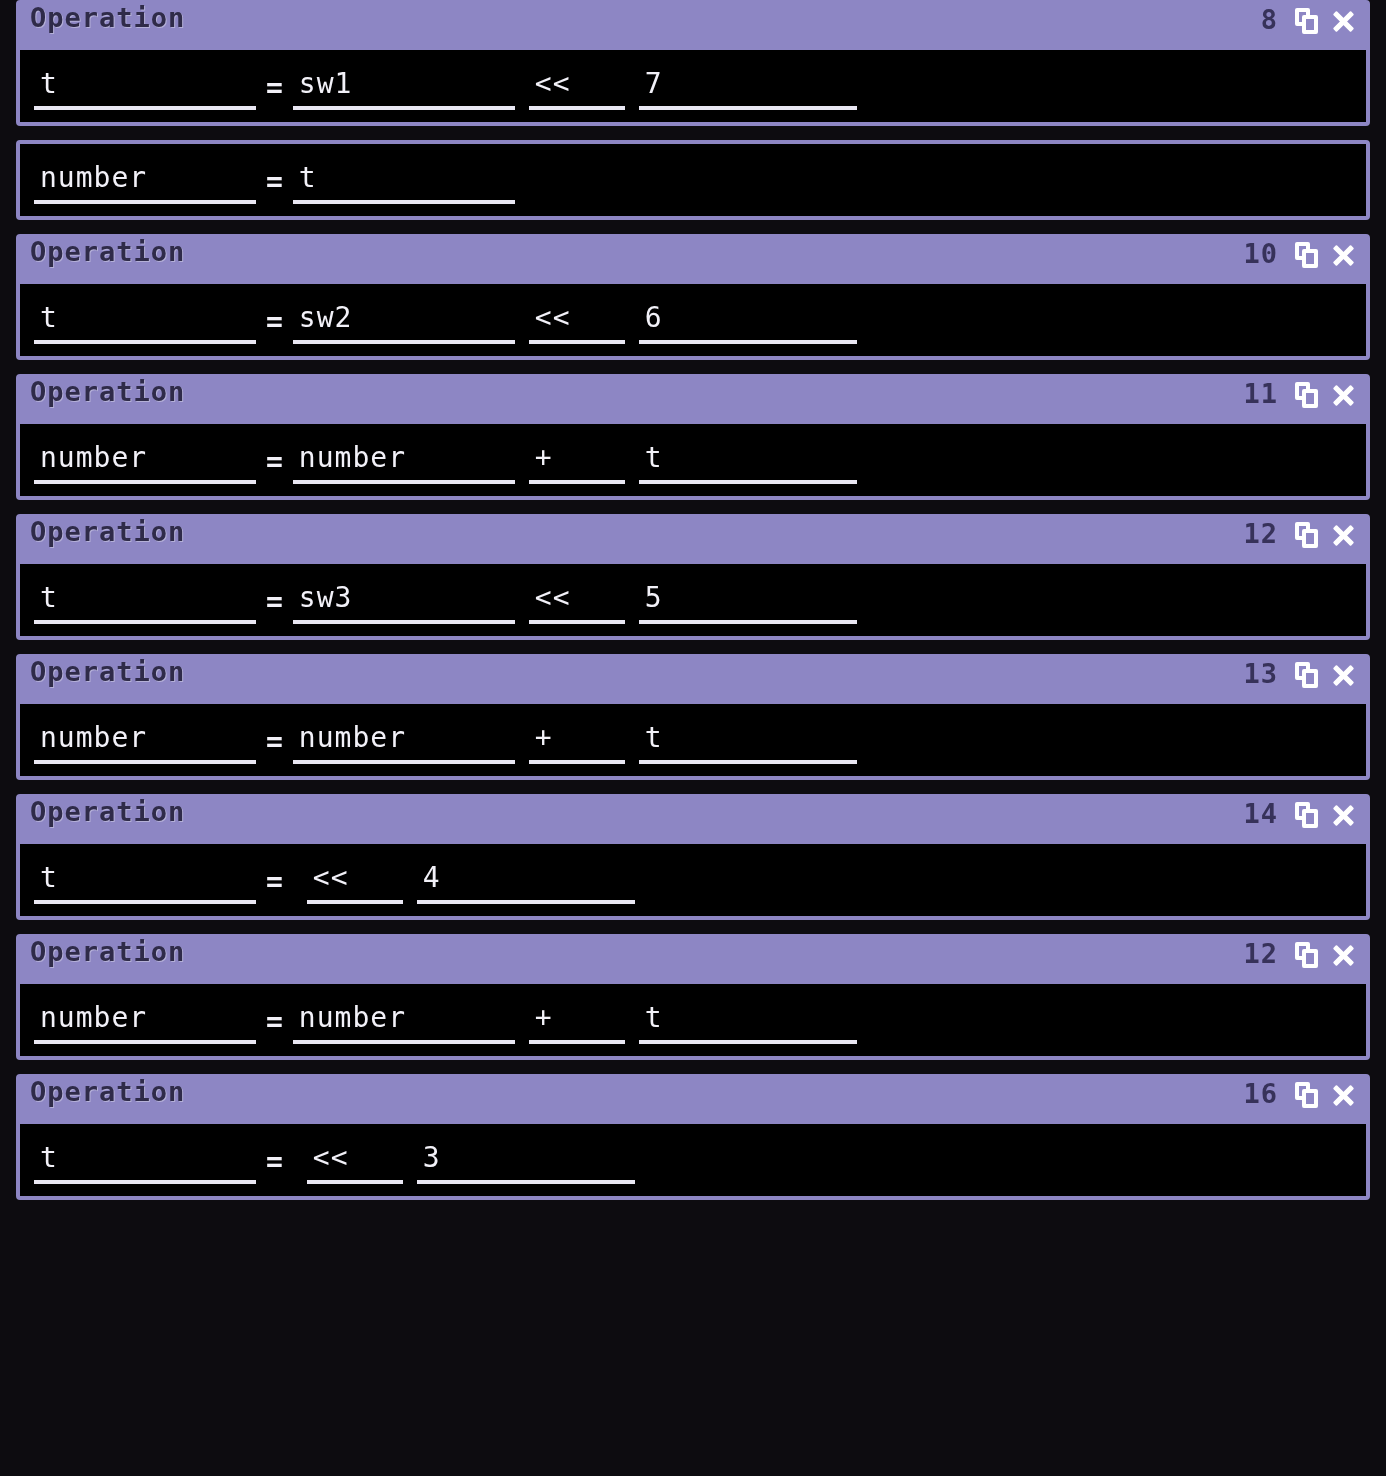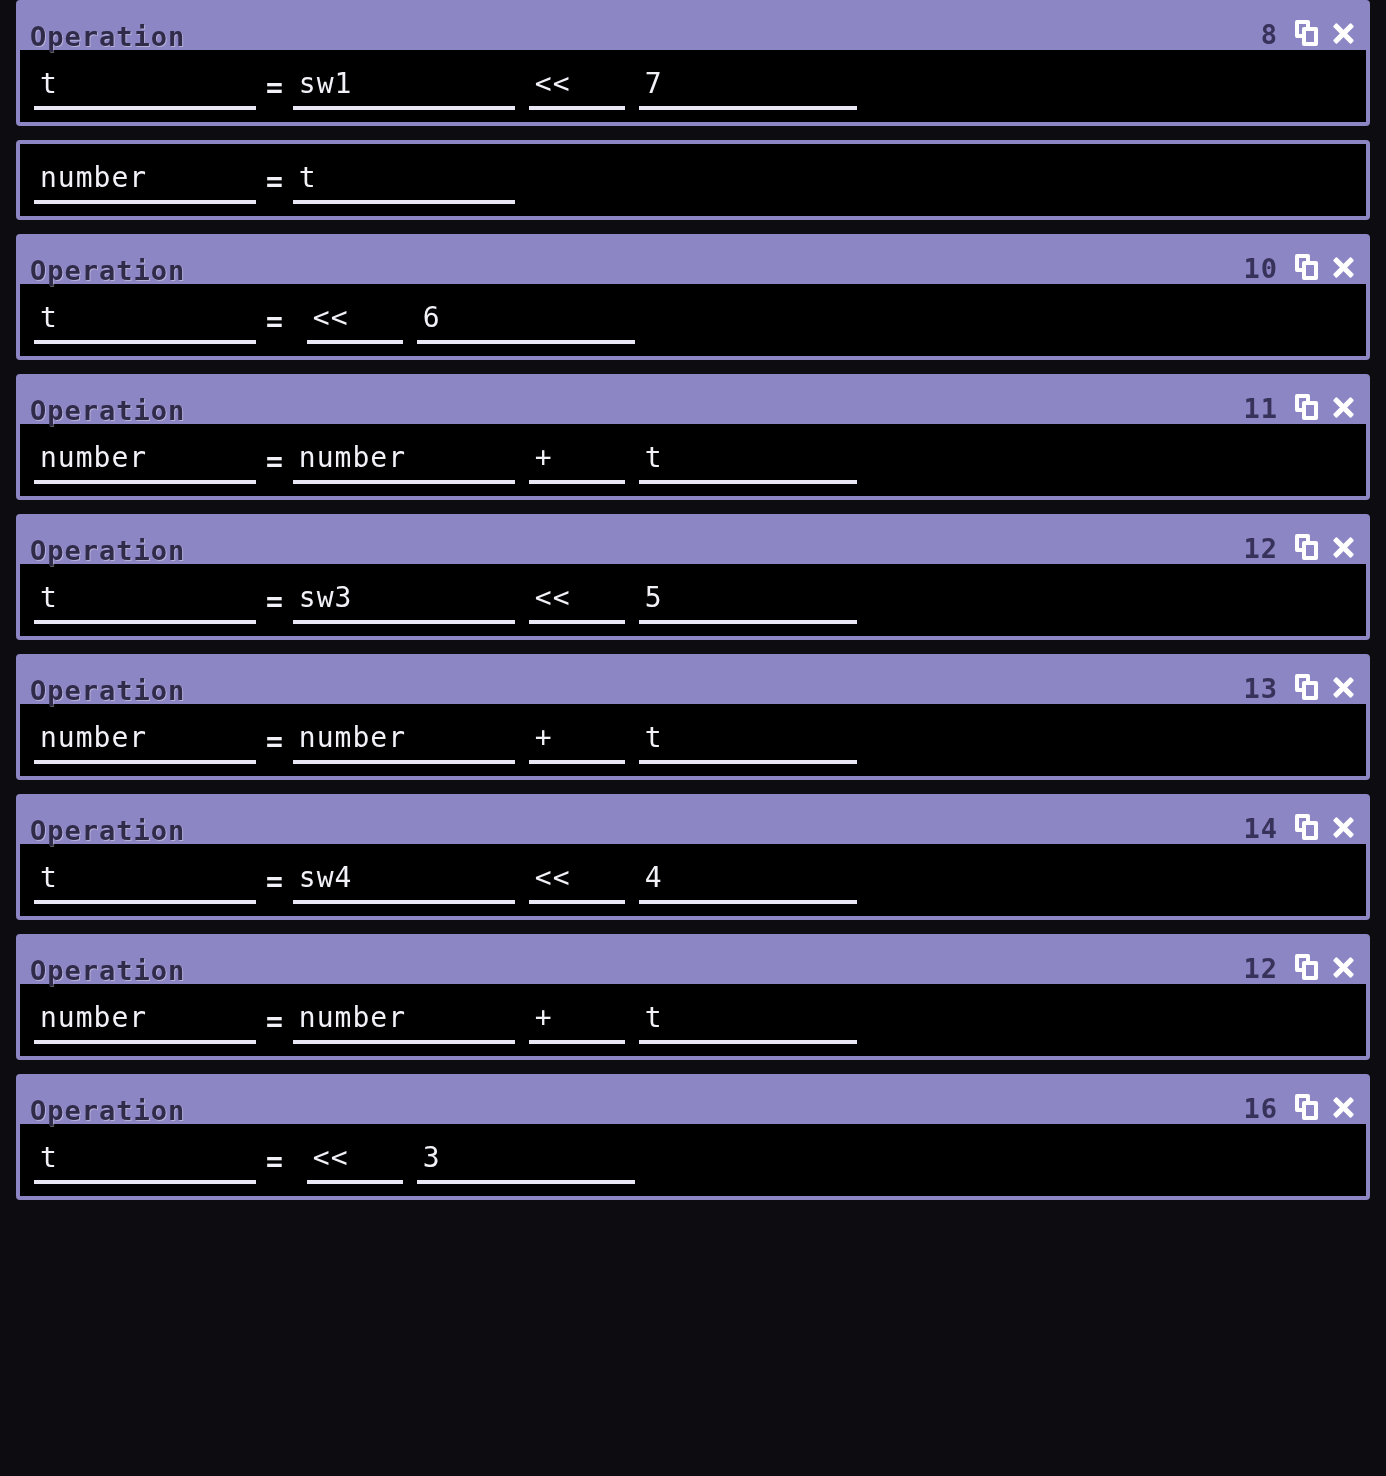--- a/index.html
+++ b/index.html
@@ -29,21 +29,21 @@
     margin: 0 16px 14px 16px;
     border: 4px solid #8d86c4;
     border-radius: 4px;
     background: #000000;
     box-sizing: border-box;
   }
   .block-header {
     height: 46px;
     background: #8d86c4;
     display: flex;
-    align-items: flex-end;
+    align-items: flex-start;
     padding: 0 6px 0 10px;
     box-sizing: border-box;
   }
   .block-title {
     color: #2f2b49;
     font-size: 27px;
     letter-spacing: 1px;
     font-weight: bold;
     text-shadow: 1px 1px 0 rgba(255,255,255,0.35);
     flex: 1;
@@ -190,20 +190,21 @@
       <div class="icon-btn">
         <div class="close-icon">
             <span></span>
             <span></span>
           </div>
       </div>
     </div>
     <div class="block-body">
       <div class="field w-var">t</div>
       <div class="eq">=</div>
+      <div class="field w-var">sw2</div>
       <div class="spacer-gap"></div>
       <div class="field w-op">&lt;&lt;</div>
       <div class="spacer-gap"></div>
       <div class="field w-val">6</div>
     </div>
   </div>
 
   <div class="block">
     <div class="block-header">
       <div class="block-title">Operation</div>
@@ -301,21 +302,20 @@
       <div class="icon-btn">
         <div class="close-icon">
             <span></span>
             <span></span>
           </div>
       </div>
     </div>
     <div class="block-body">
       <div class="field w-var">t</div>
       <div class="eq">=</div>
-      <div class="field w-var">sw4</div>
       <div class="spacer-gap"></div>
       <div class="field w-op">&lt;&lt;</div>
       <div class="spacer-gap"></div>
       <div class="field w-val">4</div>
     </div>
   </div>
 
   <div class="block">
     <div class="block-header">
       <div class="block-title">Operation</div>

